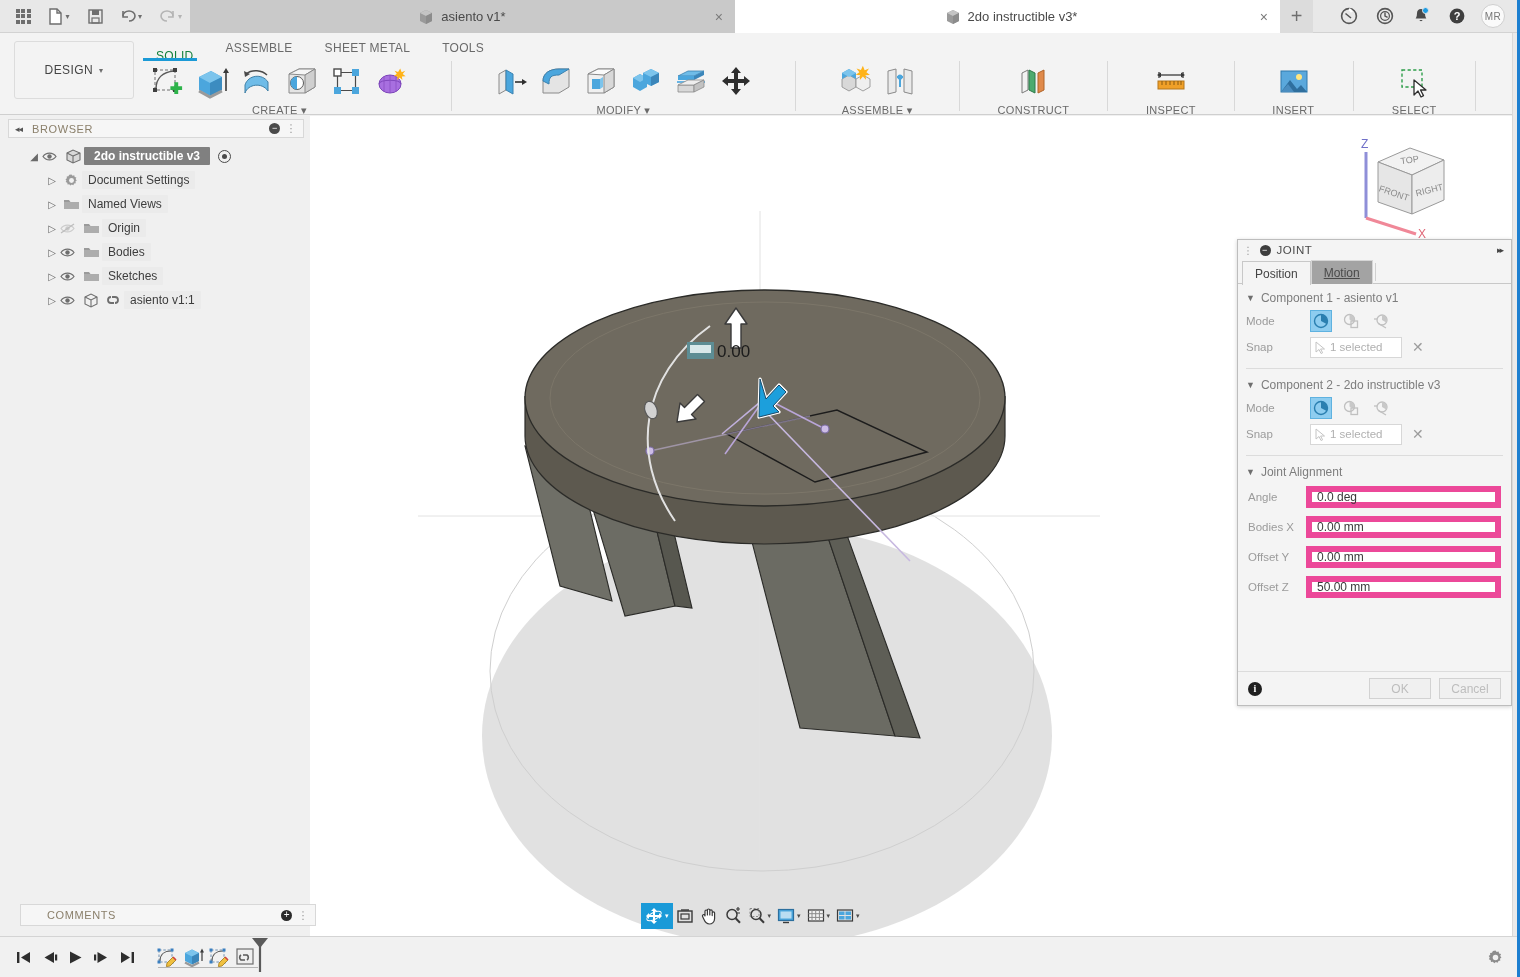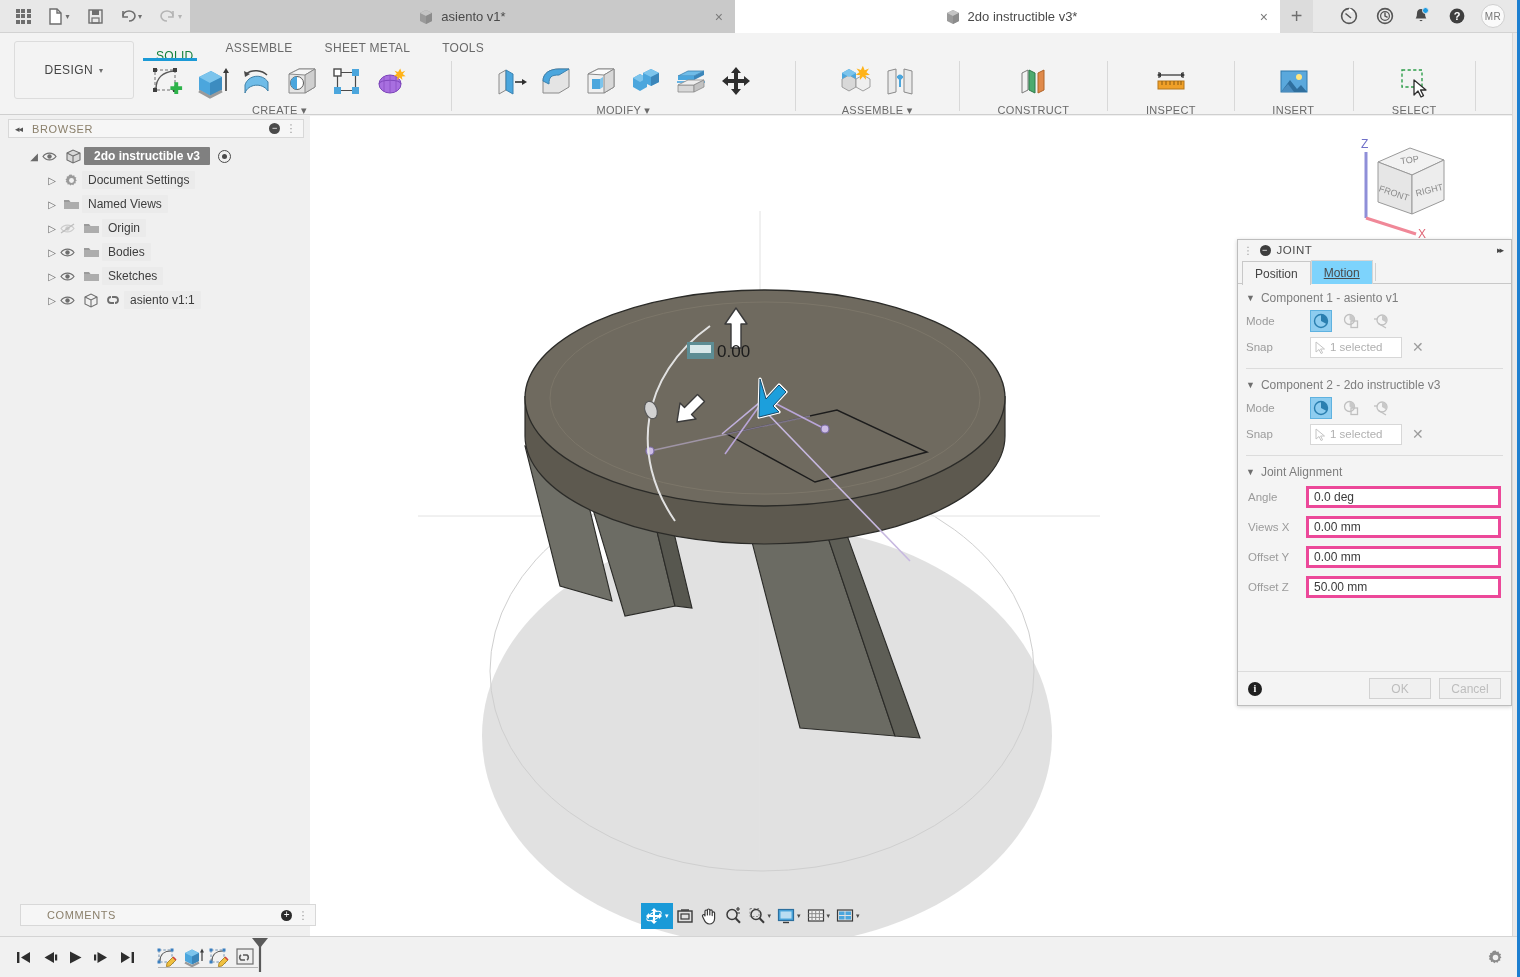--- a/index.html
+++ b/index.html
@@ -146,21 +146,21 @@
     width:11px;height:11px;border-radius:50%;background:#3d3d3d;color:#fff;
     display:flex;align-items:center;justify-content:center;font-size:9px;line-height:1;
   }
   .j-title .fwd { margin-left:auto; color:#444; font-size:9px; letter-spacing:-2px; padding-right:4px;}
   .j-tabs { display:flex; height:24px; border-bottom:1px solid #c8c8c8; padding-left:4px; }
   .j-tab {
     padding:0 12px; height:24px; display:flex;align-items:center; font-size:12px; color:#444;
     border:1px solid transparent; border-bottom:none;
   }
   .j-tab.active { background:#f4f4f4; border-color:#c8c8c8; position:relative; top:1px; }
-  .j-tab.inactive { background:#7dd3fc; border-color:#d6d6d6; color:#4a4a4a;text-decoration:underline;}
+  .j-tab.inactive { background:#a3a3a3; border-color:#d6d6d6; color:#4a4a4a;text-decoration:underline;}
   .j-tab-rest { border-left:1px solid #d0d0d0; margin-left:2px; height:18px; align-self:center; }
 
   .j-section {
     display:flex; align-items:center; gap:6px; padding:7px 8px 3px 8px;
     font-size:12px; color:#7d7d7d;
   }
   .j-section .tri { font-size:9px; color:#6e6e6e; }
   .j-row { display:flex; align-items:center; height:26px; padding:0 8px; }
   .j-lbl { width:52px; font-size:11.5px; color:#9b9b9b; }
   .mode-btns { display:flex; align-items:center; gap:8px; margin-left:12px; }
@@ -170,21 +170,21 @@
     width:92px; height:21px; margin-left:12px; background:#fff; border:1px solid #d7d7d7;
     display:flex; align-items:center; gap:4px; padding-left:4px;
     font-size:11.5px; color:#b0b0b0;
   }
   .snap-x { margin-left:10px; color:#9c9c9c; font-size:14px; }
   .j-divider { height:1px; background:#dcdcdc; margin:8px 8px 2px; }
 
   .al-row { display:flex; align-items:center; height:30px; padding:0 10px; }
   .al-lbl { width:58px; font-size:11.5px; color:#9b9b9b; }
   .al-input {
-    flex:1; height:22px; background:#fff; border:3px solid #ec4899;
+    flex:1; height:22px; background:#fff; border:6px solid #ec4899;
     display:flex; align-items:center; padding-left:5px; font-size:12px; color:#3a3a3a;
   }
   .flip-btn { width:22px;height:22px;background:#8ecdf0;border:1px solid #5fb2e0; display:flex;align-items:center;justify-content:center;}
 
   .j-footer {
     position:absolute; left:0; bottom:0; width:100%; height:34px;
     border-top:1px solid #dcdcdc; display:flex; align-items:center; padding:0 10px;
   }
   .info-circ {
     width:14px;height:14px;border-radius:50%;background:#1f1f1f;color:#fff;
@@ -922,21 +922,21 @@
     <div class="j-section">
       <span class="tri">▼</span>
       <span>Joint Alignment</span>
     </div>
 
     <div class="al-row">
       <span class="al-lbl">Angle</span>
       <span class="al-input">0.0 deg</span>
     </div>
     <div class="al-row">
-      <span class="al-lbl">Views X</span>
+      <span class="al-lbl">Bodies X</span>
       <span class="al-input">0.00 mm</span>
     </div>
     <div class="al-row">
       <span class="al-lbl">Offset Y</span>
       <span class="al-input">0.00 mm</span>
     </div>
     <div class="al-row">
       <span class="al-lbl">Offset Z</span>
       <span class="al-input">50.00 mm</span>
     </div>

